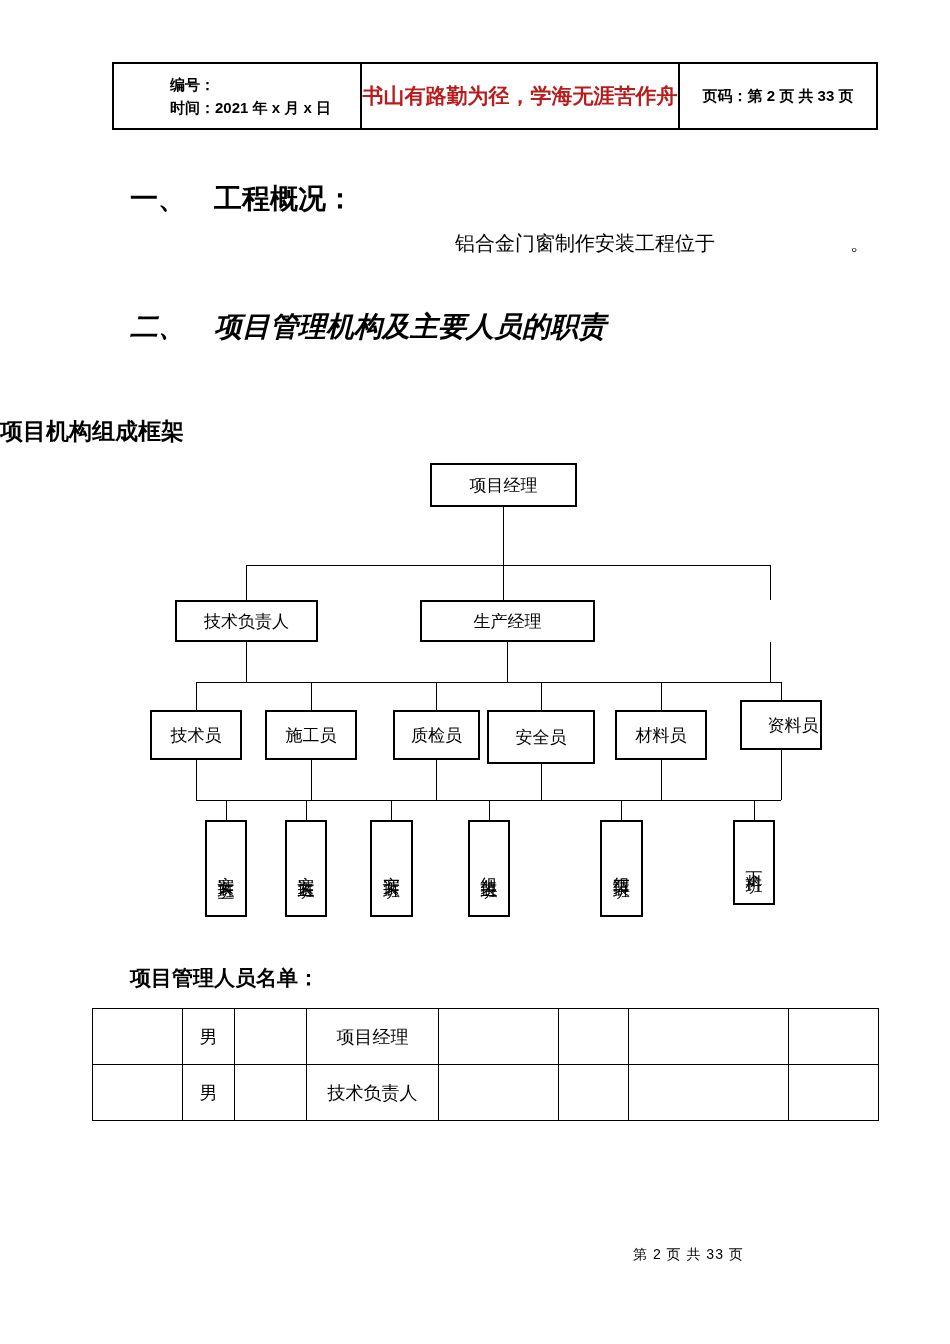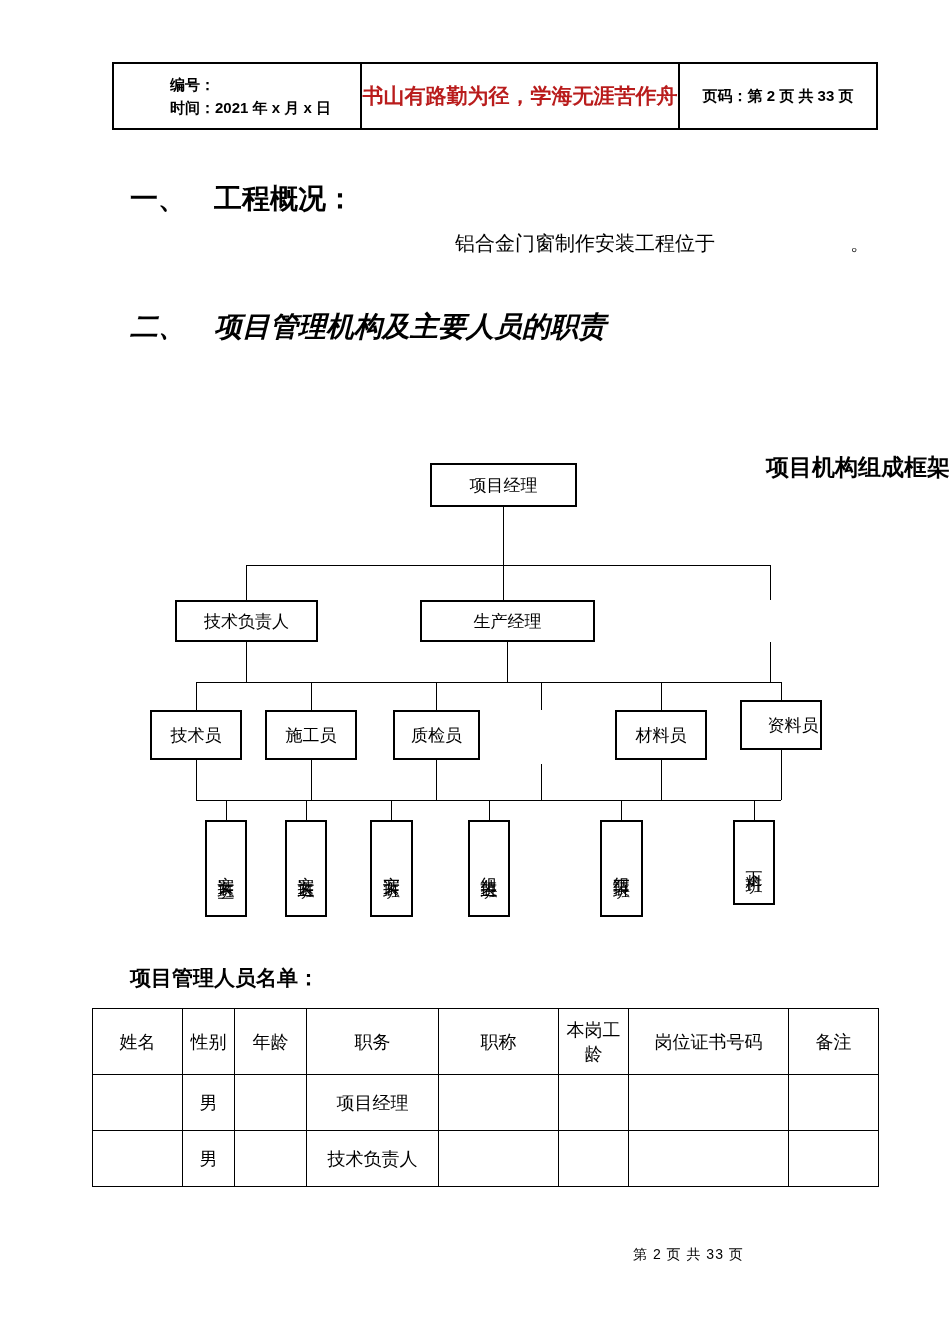--- a/index.html
+++ b/index.html
@@ -16,21 +16,21 @@
   .hdr-cell { box-sizing: border-box; display: flex; flex-direction: column; justify-content: center; }
   .hdr-cell + .hdr-cell { border-left: 2px solid #000; }
   .hdr-left  { width: 198px; padding: 4px 8px; font-family: "Liberation Sans", sans-serif; font-weight: bold; font-size: 15px; line-height: 1.55; }
   .hdr-mid   { flex: 1; align-items: center; justify-content: center; font-family: "Liberation Sans", sans-serif; font-weight: bold; font-size: 21px; color: #b91c1c; }
   .hdr-right { width: 198px; align-items: center; justify-content: center; font-family: "Liberation Sans", sans-serif; font-weight: bold; font-size: 15px; }
 
   .h1 { position: absolute; font-family: "Liberation Sans", sans-serif; font-weight: bold; font-size: 28px; white-space: pre; }
   .body-line { position: absolute; font-size: 20px; }
   .tail { margin-left: 135px; }
 
-  .org-title { position: absolute; left: 0; right: 0; top: 416px; text-align: right; font-family: "Liberation Sans", sans-serif; font-weight: bold; font-size: 23px; margin-top: 36px; }
+  .org-title { position: absolute; left: 0; right: 0; top: 416px; text-align: left; font-family: "Liberation Sans", sans-serif; font-weight: bold; font-size: 23px; }
 
   
   .orgchart { position: absolute; left: 0; top: 455px; width: 950px; height: 495px; }
   .obox {
     position: absolute; border: 2px solid #000; background: #fff; box-sizing: border-box;
     display: flex; align-items: center; justify-content: center;
     font-size: 17px; text-align: center;
   }
   .vbox { writing-mode: vertical-rl; text-orientation: upright; letter-spacing: 3px; }
   .hline { position: absolute; border-top: 1px solid #000; height: 0; }
@@ -97,20 +97,21 @@
     <div class="vline" style="left:196px; top:227px; height:28px;"></div>
     <div class="vline" style="left:311px; top:227px; height:28px;"></div>
     <div class="vline" style="left:436px; top:227px; height:28px;"></div>
     <div class="vline" style="left:541px; top:227px; height:28px;"></div>
     <div class="vline" style="left:661px; top:227px; height:28px;"></div>
     <div class="vline" style="left:781px; top:227px; height:18px;"></div>
 
     <div class="obox" style="left:150px; top:255px; width:92px; height:50px;">技术员</div>
     <div class="obox" style="left:265px; top:255px; width:92px; height:50px;">施工员</div>
     <div class="obox" style="left:393px; top:255px; width:87px; height:50px;">质检员</div>
+    <div class="obox" style="left:487px; top:255px; width:108px; height:54px;">安全员</div>
     <div class="obox" style="left:615px; top:255px; width:92px; height:50px;">材料员</div>
     <div class="obox" style="left:740px; top:245px; width:82px; height:50px;padding-left:24px;">资料员</div>
 
     <div class="vline" style="left:196px; top:305px; height:40px;"></div>
     <div class="vline" style="left:311px; top:305px; height:40px;"></div>
     <div class="vline" style="left:436px; top:305px; height:40px;"></div>
     <div class="vline" style="left:541px; top:309px; height:36px;"></div>
     <div class="vline" style="left:661px; top:305px; height:40px;"></div>
     <div class="vline" style="left:781px; top:295px; height:50px;"></div>
     <div class="hline" style="left:196px; top:345px; width:585px;"></div>
@@ -136,30 +137,20 @@
       <col style="width:90px">
         <col style="width:52px">
         <col style="width:72px">
         <col style="width:132px">
       <col style="width:120px">
         <col style="width:70px">
         <col style="width:160px">
         <col style="width:90px">
     </colgroup>
     <tbody>
-        <tr class="hdr-row">
-      <th>姓名</th>
-      <th>性别</th>
-      <th>年龄</th>
-      <th>职务</th>
-      <th>职称</th>
-      <th class="pad10">本岗工龄</th>
-      <th>岗位证书号码</th>
-      <th>备注</th>
-    </tr>
     <tr class="data-row">
       <td></td>
       <td>男</td>
       <td></td>
       <td>项目经理</td>
       <td></td>
       <td></td>
       <td></td>
       <td></td>
     </tr>

